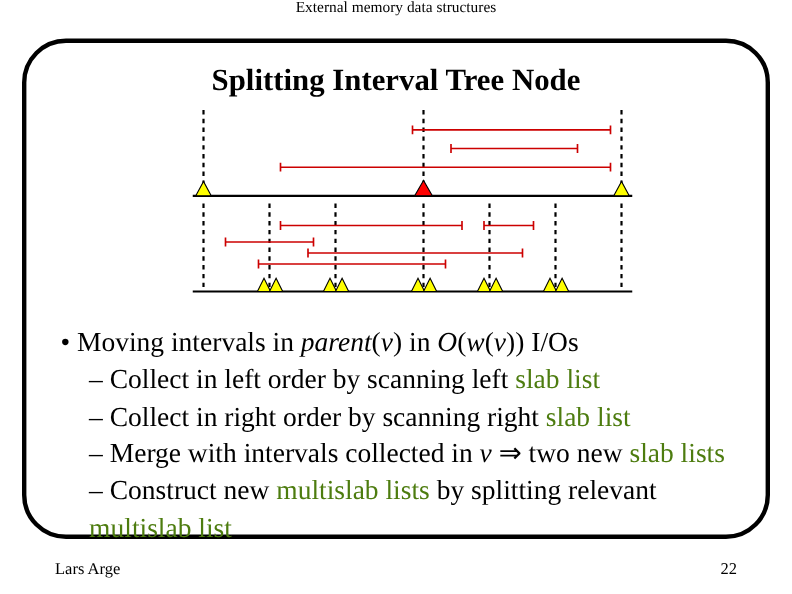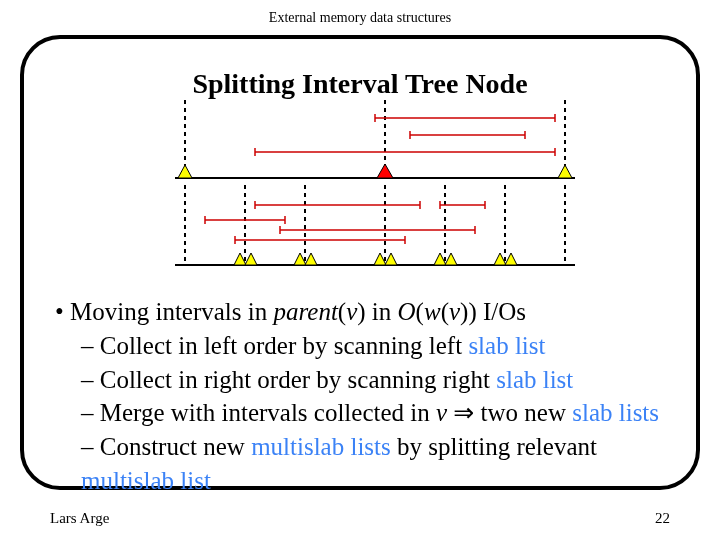--- a/index.html
+++ b/index.html
@@ -9,21 +9,20 @@
     height: 540px;
     background: #fff;
     font-family: "Times New Roman", Times, serif;
     color: #000;
     position: relative;
     overflow: hidden;
   }
   .header {
     text-align: center;
     font-size: 14px;
-    padding-top: 10px;
   }
   .frame {
     position: absolute;
     left: 20px;
     top: 35px;
     width: 680px;
     height: 455px;
     border: 4px solid #000;
     border-radius: 40px;
     box-sizing: border-box;
@@ -51,21 +50,21 @@
   }
   .bullets .main::before {
     content: "• ";
   }
   .bullets .sub {
     margin-left: 26px;
   }
   .bullets .sub::before {
     content: "– ";
   }
-  .term-blue { color: #3b82f6; }
+  .term-blue { color: #4d7c0f; }
   .term-red  { color: #cc0000; }
   .footer-left {
     position: absolute;
     left: 50px;
     top: 510px;
     font-size: 15px;
   }
   .footer-right {
     position: absolute;
     right: 50px;

